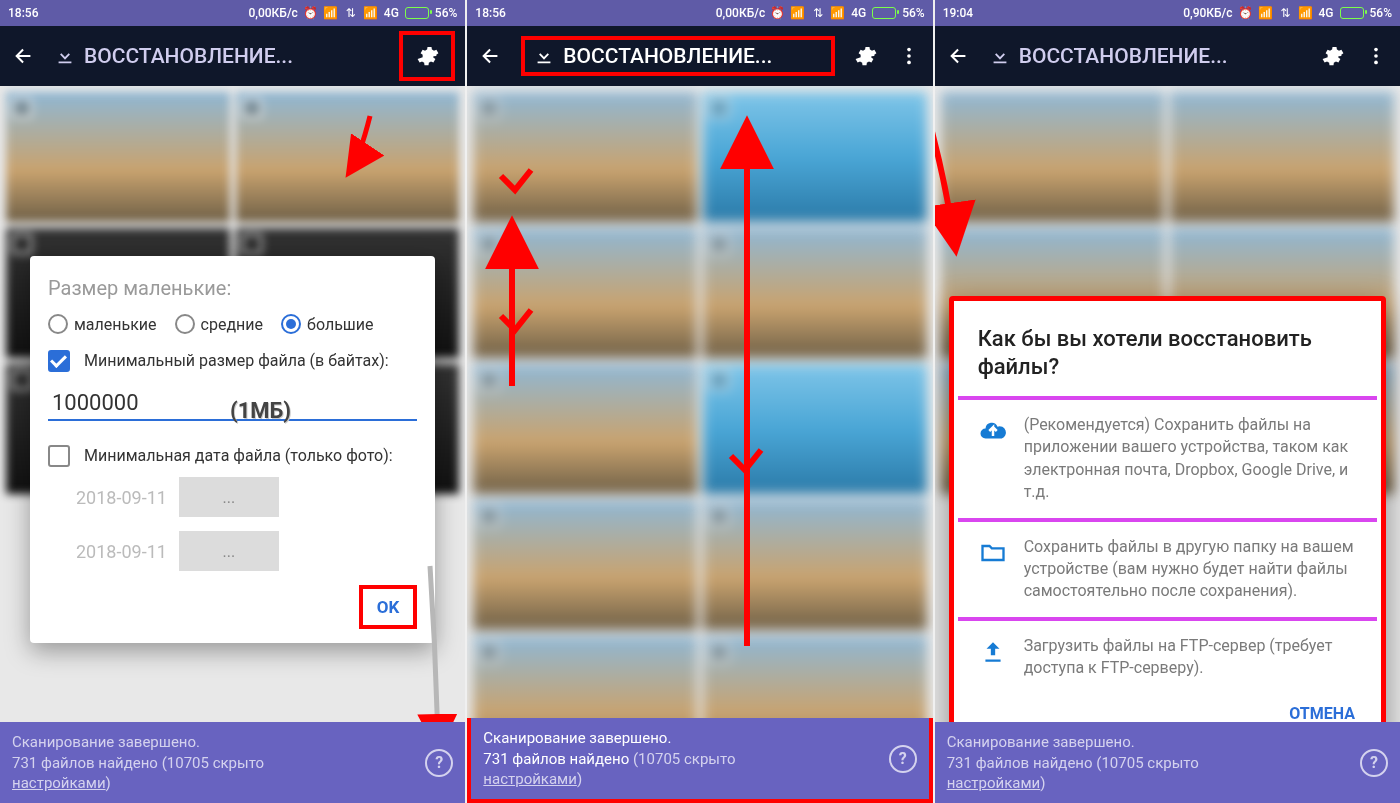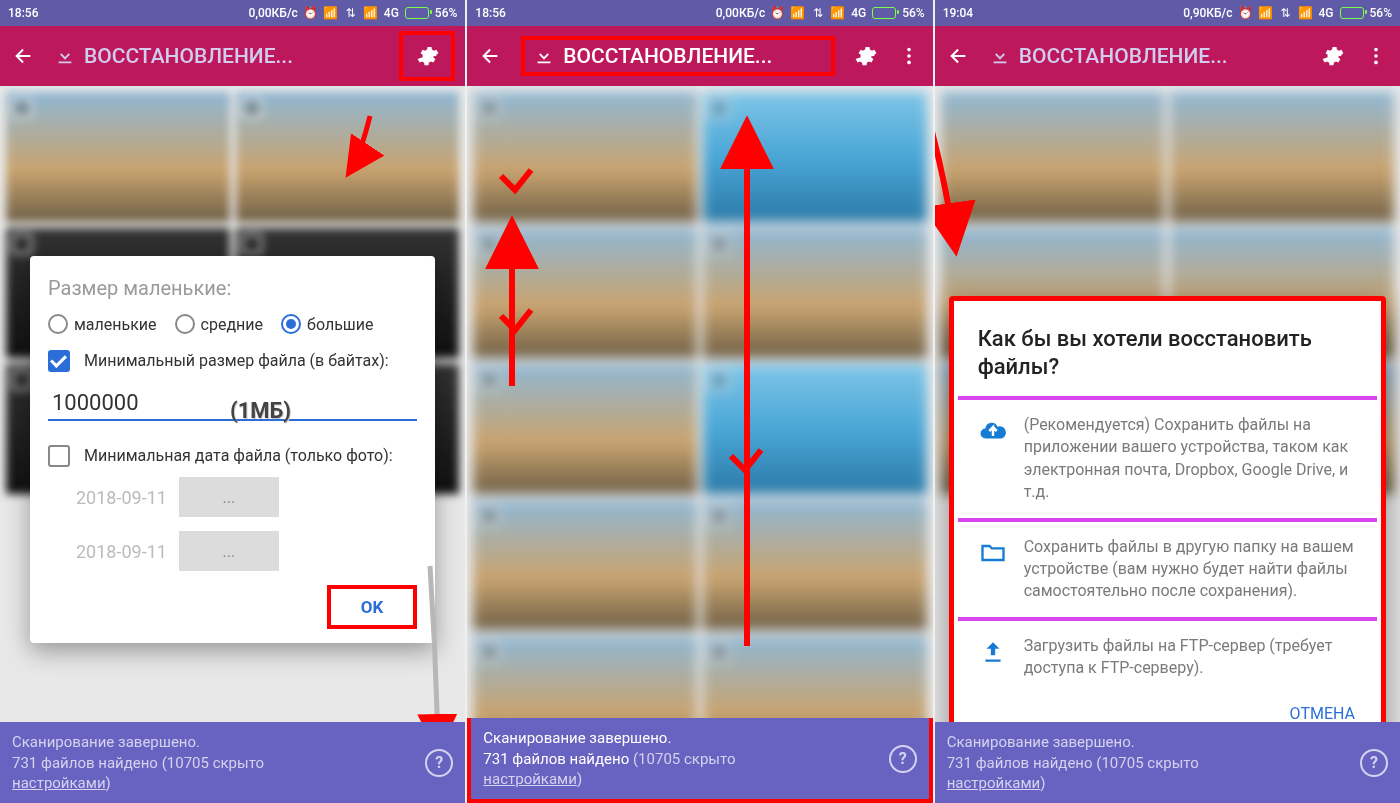--- a/index.html
+++ b/index.html
@@ -9,21 +9,21 @@
 
 .status-bar { height: 26px; background: #5f5ba7; color: #fff; display: flex; align-items: center; padding: 0 8px; font-size: 12px; font-weight: 500; justify-content: space-between; }
 .status-left { display: flex; align-items: flex-start; gap: 4px; }
 .status-right { display: flex; align-items: center; gap: 6px; }
 .status-right .ico { width: 14px; height: 14px; display: inline-flex; align-items: center; justify-content: center; }
 .battery { width: 24px; height: 12px; border: 1.5px solid #7cff4a; border-radius: 3px; position: relative; display: inline-block; }
 .battery::after { content: ""; position: absolute; right: -4px; top: 2px; width: 2px; height: 4px; background: #7cff4a; border-radius: 1px; }
 .battery .fill { background: #7cff4a; height: 100%; width: 56%; border-radius: 1px; }
 
 
-.app-bar { height: 60px; background: #be185d; color: #fff; display: flex; align-items: center; padding: 0 10px; gap: 16px; }
+.app-bar { height: 60px; background: #0f172a; color: #fff; display: flex; align-items: center; padding: 0 10px; gap: 16px; }
 .app-bar .back { width: 28px; height: 28px; display: flex; align-items: center; justify-content: center; }
 .app-bar .title-wrap { flex: 1; display: flex; align-items: center; gap: 8px; color: #d0cdee; font-size: 21px; font-weight: 500; overflow: hidden; white-space: nowrap; }
 .app-bar .title-wrap .dl { width: 22px; height: 22px; display: inline-flex; }
 .app-bar .gear, .app-bar .dots { width: 28px; height: 28px; display: flex; align-items: center; justify-content: center; }
 .red-box { border: 4px solid #ff0000; }
 
 
 .grid { flex: 1; position: relative; background: #e8e8e8; overflow: hidden; }
 .thumbs { display: grid; grid-template-columns: 1fr 1fr; gap: 6px; padding: 6px; filter: blur(6px); }
 .thumbs.noblur { filter: none; }
@@ -50,29 +50,29 @@
 .check-row .c { width: 22px; height: 22px; border: 2px solid #888; border-radius: 3px; flex-shrink: 0; position: relative; }
 .check-row.on .c { border-color: #2b6ed8; background: #2b6ed8; }
 .check-row.on .c::after { content: ""; position: absolute; left: 4px; top: 0px; width: 6px; height: 12px; border-right: 3px solid #fff; border-bottom: 3px solid #fff; transform: rotate(45deg); }
 .check-row .lbl { font-size: 16px; color: #333; line-height: 1.3; }
 .num-input { border: none; border-bottom: 2px solid #2b6ed8; width: 100%; font-size: 22px; color: #333; padding: 2px 4px 4px; margin: 6px 0 4px; outline: none; }
 .mbnote { position: absolute; font-size: 22px; font-weight: 700; color: #444; left: 200px; top: 142px; text-shadow: 1px 1px 0 #ccc; }
 .date-row { display: flex; align-items: center; gap: 12px; margin: 4px 0 14px 28px; }
 .date-row .d { color: #bbb; font-size: 18px; }
 .date-row .btn { width: 100px; height: 40px; background: #dcdcdc; display: flex; align-items: center; justify-content: center; color: #888; }
 .dlg1 .okrow { display: flex; justify-content: flex-end; margin-top: 6px; }
-.ok { color: #2b6ed8; font-size: 17px; font-weight: 700; padding: 8px 30px; }
+.ok { color: #2b6ed8; font-size: 17px; font-weight: 700; padding: 8px 14px; }
 
 
 .dlg3 { position: absolute; top: 210px; left: 14px; right: 14px; background: #fff; border-radius: 4px; box-shadow: 0 10px 30px rgba(0,0,0,.4); padding: 24px 4px 10px; }
 .dlg3 h2 { font-size: 22px; color: #222; padding: 0 20px 16px; font-weight: 500; line-height: 1.25; }
 .opt { display: flex; gap: 16px; padding: 14px 20px; border-top: 4px solid #d946ef; align-items: flex-start; }
 .opt .oi { width: 30px; height: 30px; flex-shrink: 0; display: flex; align-items: center; justify-content: center; color: #167bd4; margin-top: 2px; }
 .opt .ot { color: #7a7a7a; font-size: 16px; line-height: 1.4; }
-.dlg3 .cancel { text-align: right; padding: 10px 22px 6px; color: #2b6ed8; font-size: 16px; font-weight: 400; }
+.dlg3 .cancel { text-align: right; padding: 10px 22px 6px; color: #2b6ed8; font-size: 16px; font-weight: 700; }
 
 
 .overlay { position: absolute; inset: 0; pointer-events: none; }
 svg { display: block; }
 </style>
 </head>
 <body>
 
 <div class="phone">
   <div class="status-bar">

